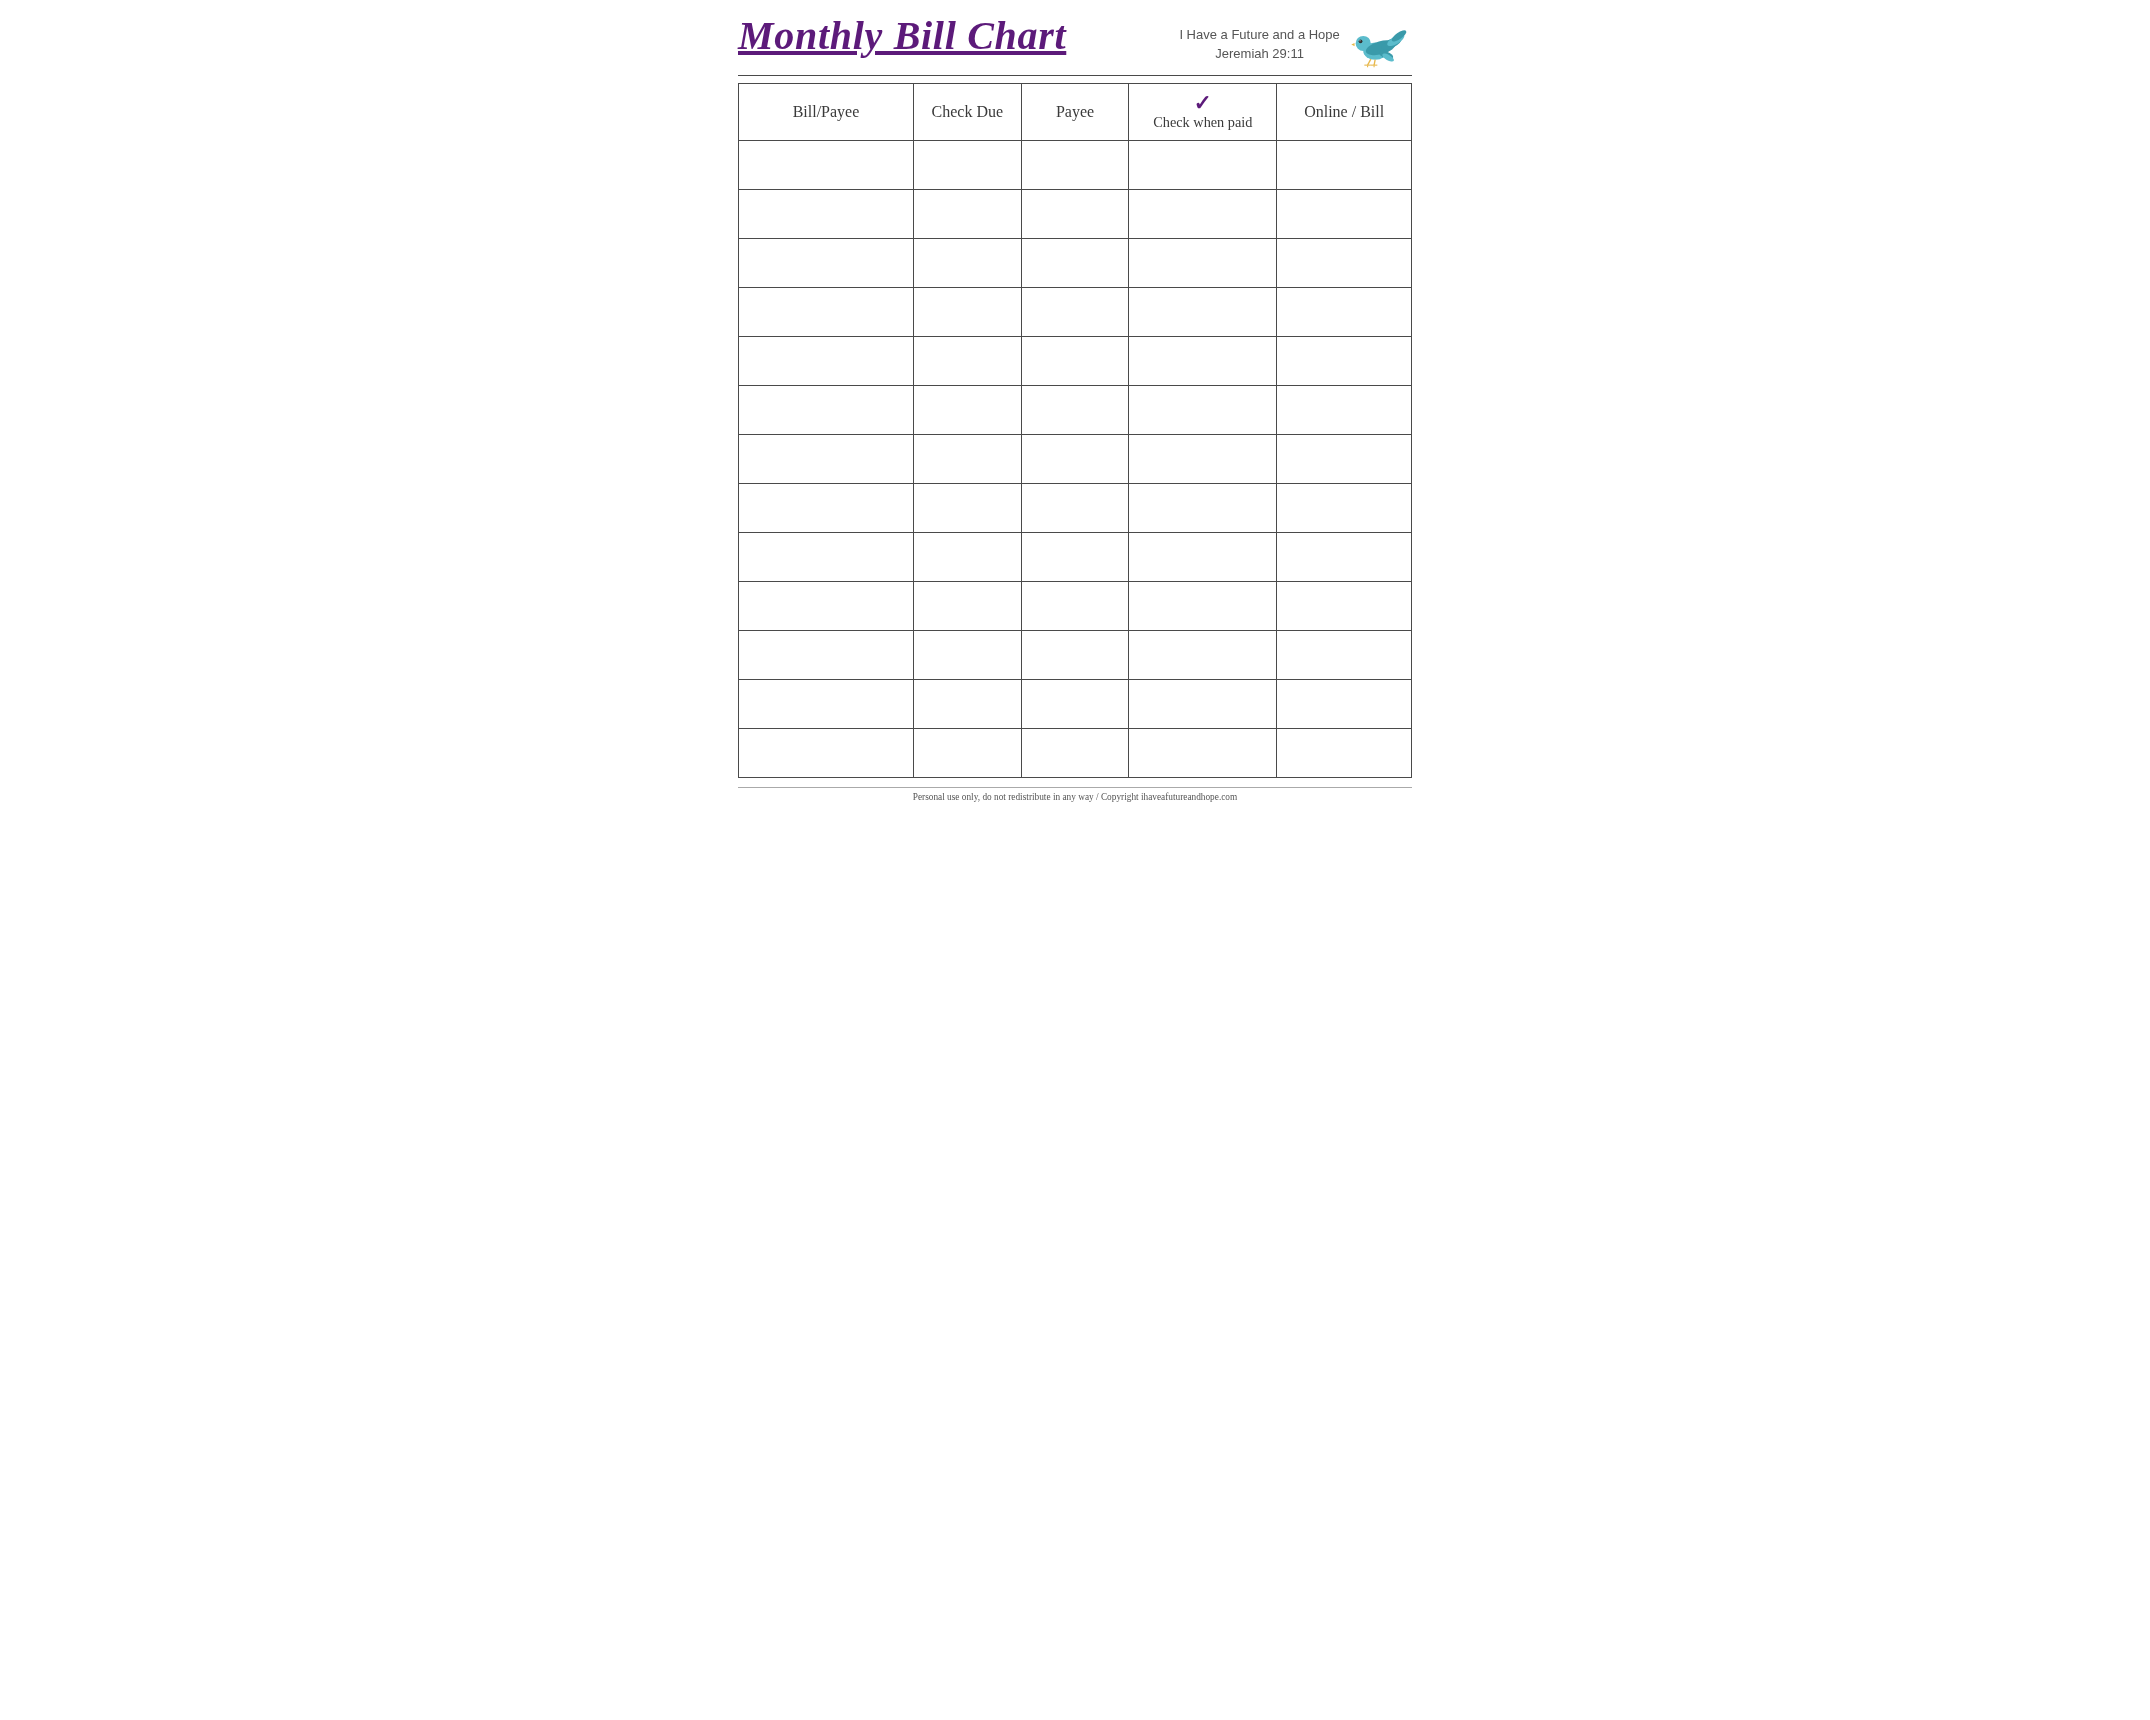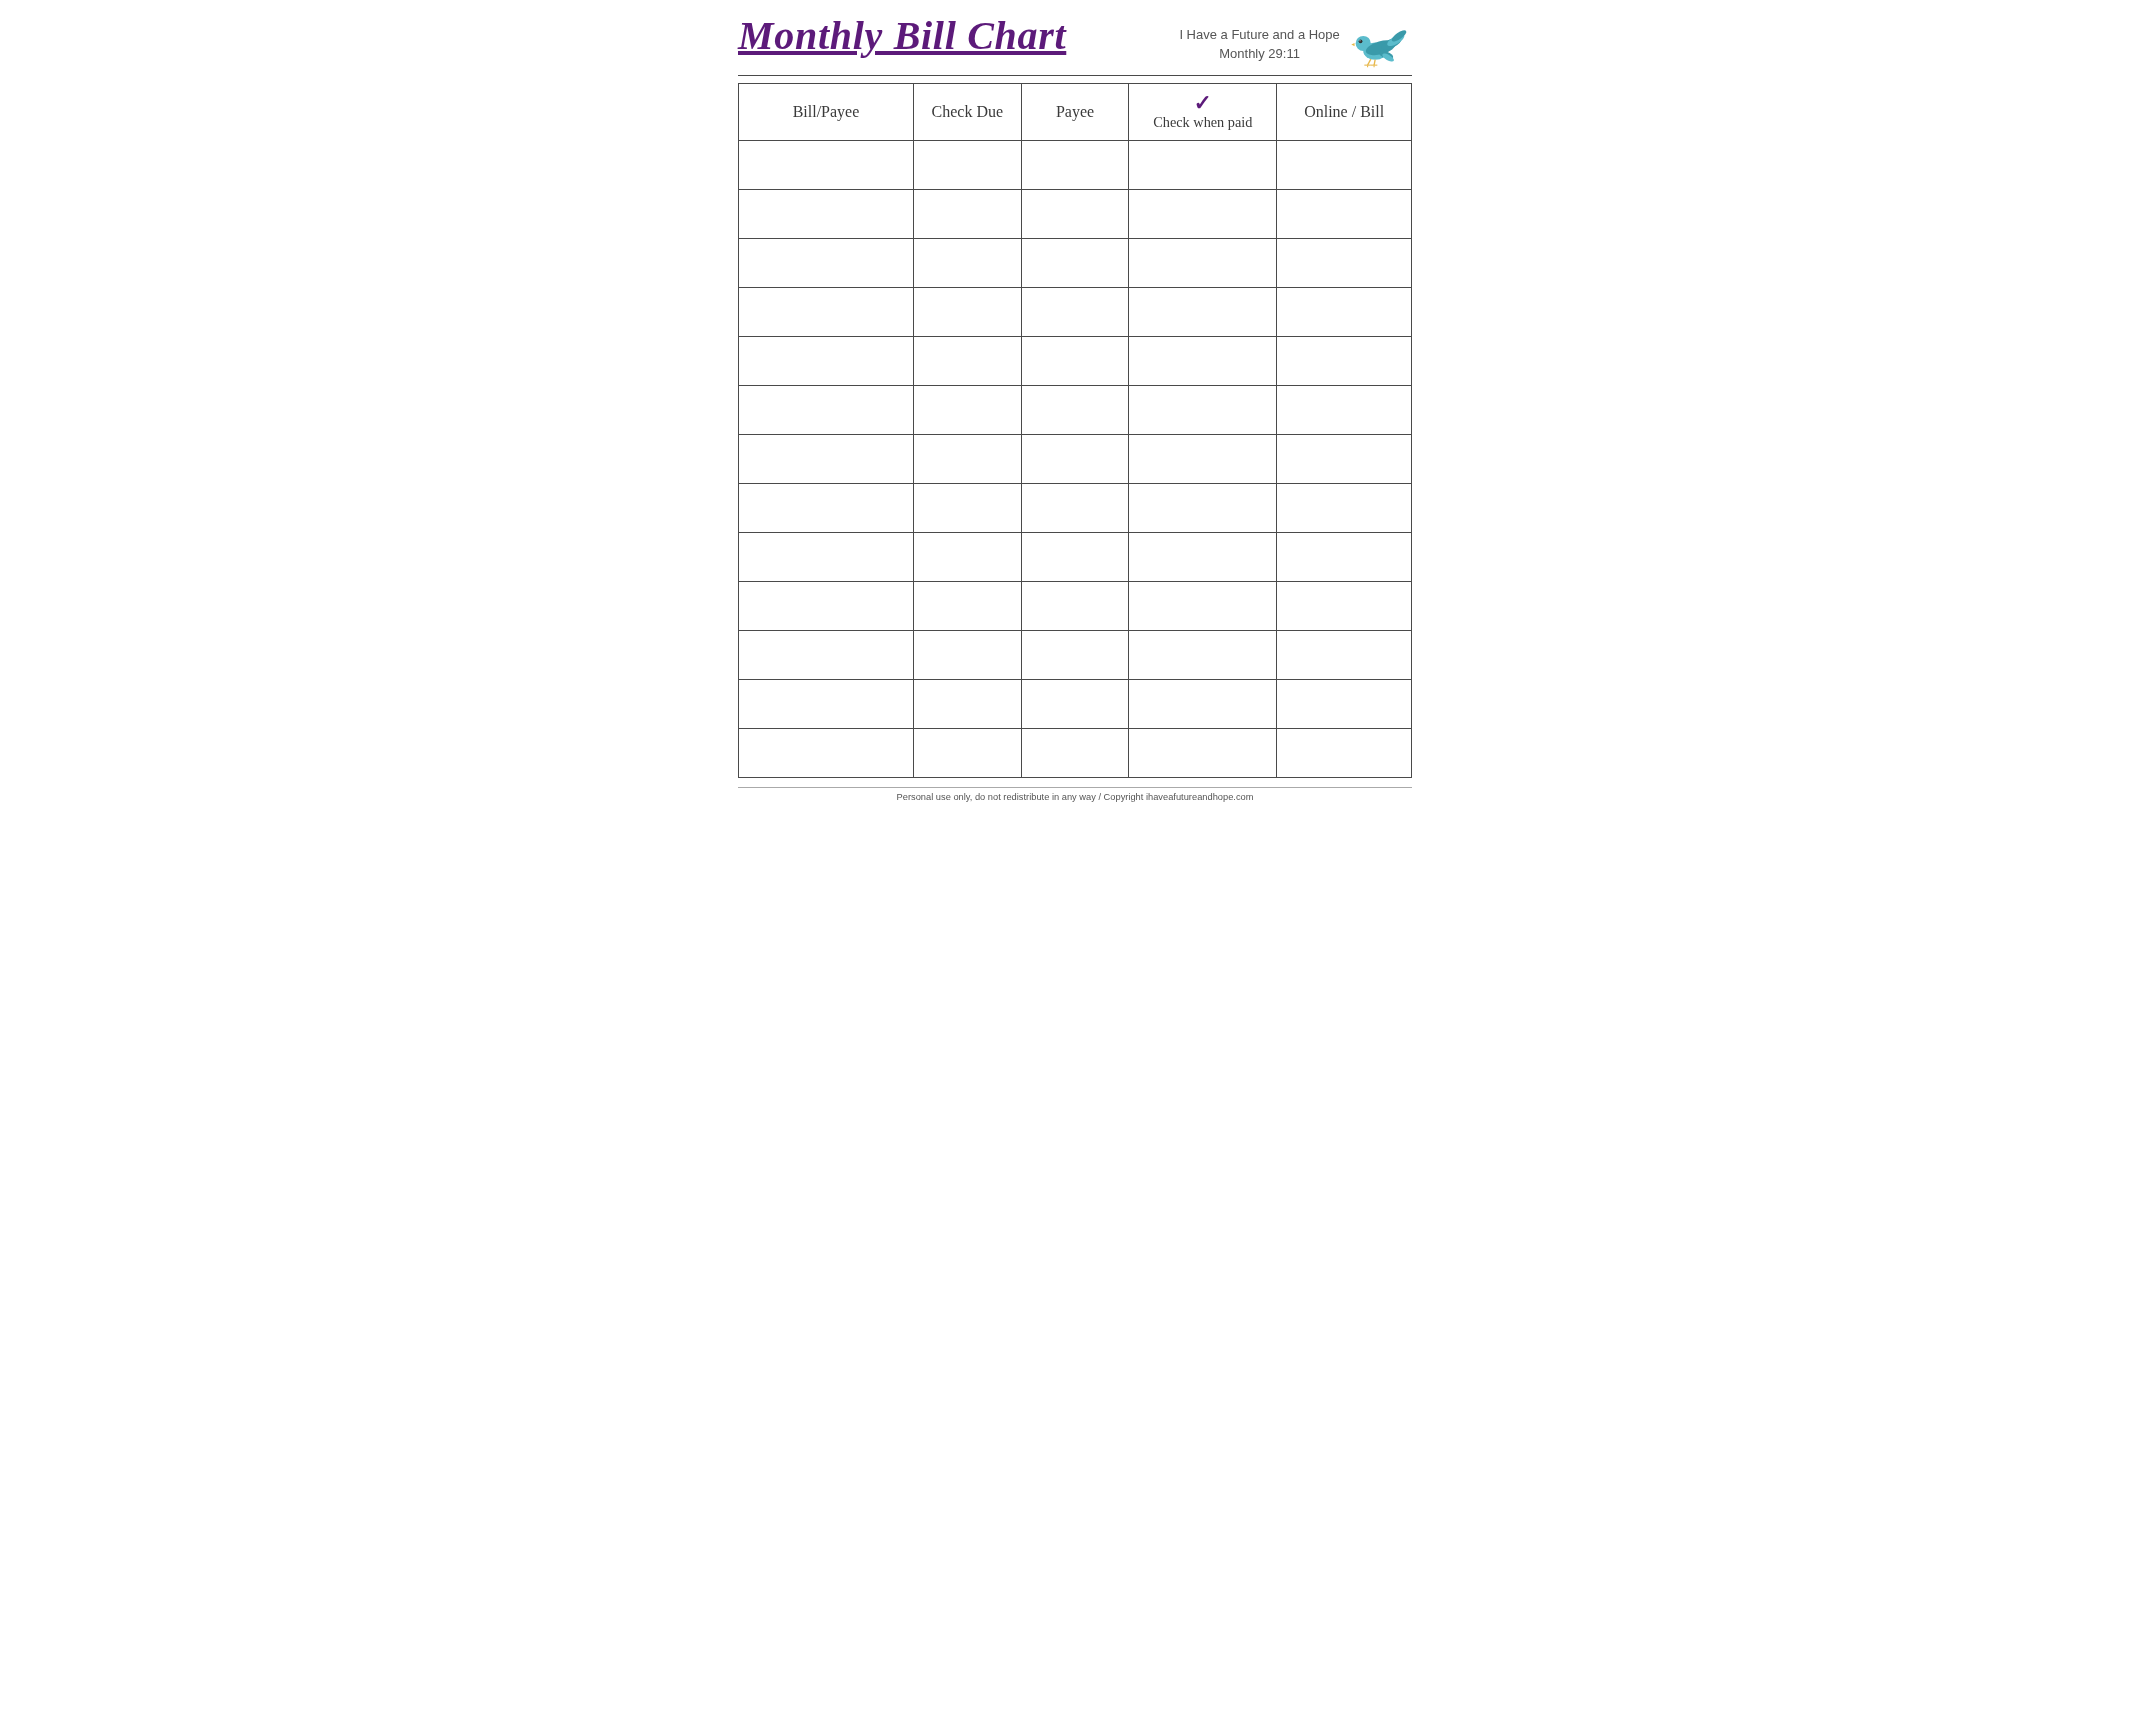--- a/index.html
+++ b/index.html
@@ -127,39 +127,39 @@
     }
 
     .check-label {
       font-size: 14.3px;
       color: #3a3a3a;
     }
 
     .footer {
       margin-top: 8.6px;
       text-align: center;
-      font-family: Liberation Sans, sans-serif;
+      font-family: Liberation Serif, serif;
       font-size: 9.3px;
       color: #555555;
       border-top: 0.7px solid #aaaaaa;
       padding-top: 4.3px;
     }
   </style>
 </head>
 <body>
 
 <div class="header">
   <div class="title-section">
     <h1 class="main-title">Monthly Bill Chart</h1>
   </div>
   <div class="header-right">
     <div class="bird-container">
       <div class="scripture-text">
         <span>I Have a Future and a Hope</span><br>
-        <span>Monthly 29:11</span>
+        <span>Jeremiah 29:11</span>
       </div>
 
       <svg class="bird-svg" viewBox="0 0 120 90" xmlns="http://www.w3.org/2000/svg">
 
         <ellipse cx="52" cy="58" rx="22" ry="16" fill="#5bbccc"></ellipse>
 
         <circle cx="30" cy="44" r="14" fill="#5bbccc"></circle>
 
         <circle cx="25" cy="40" r="3.5" fill="#333"></circle>
         <circle cx="24" cy="39" r="1" fill="white"></circle>

